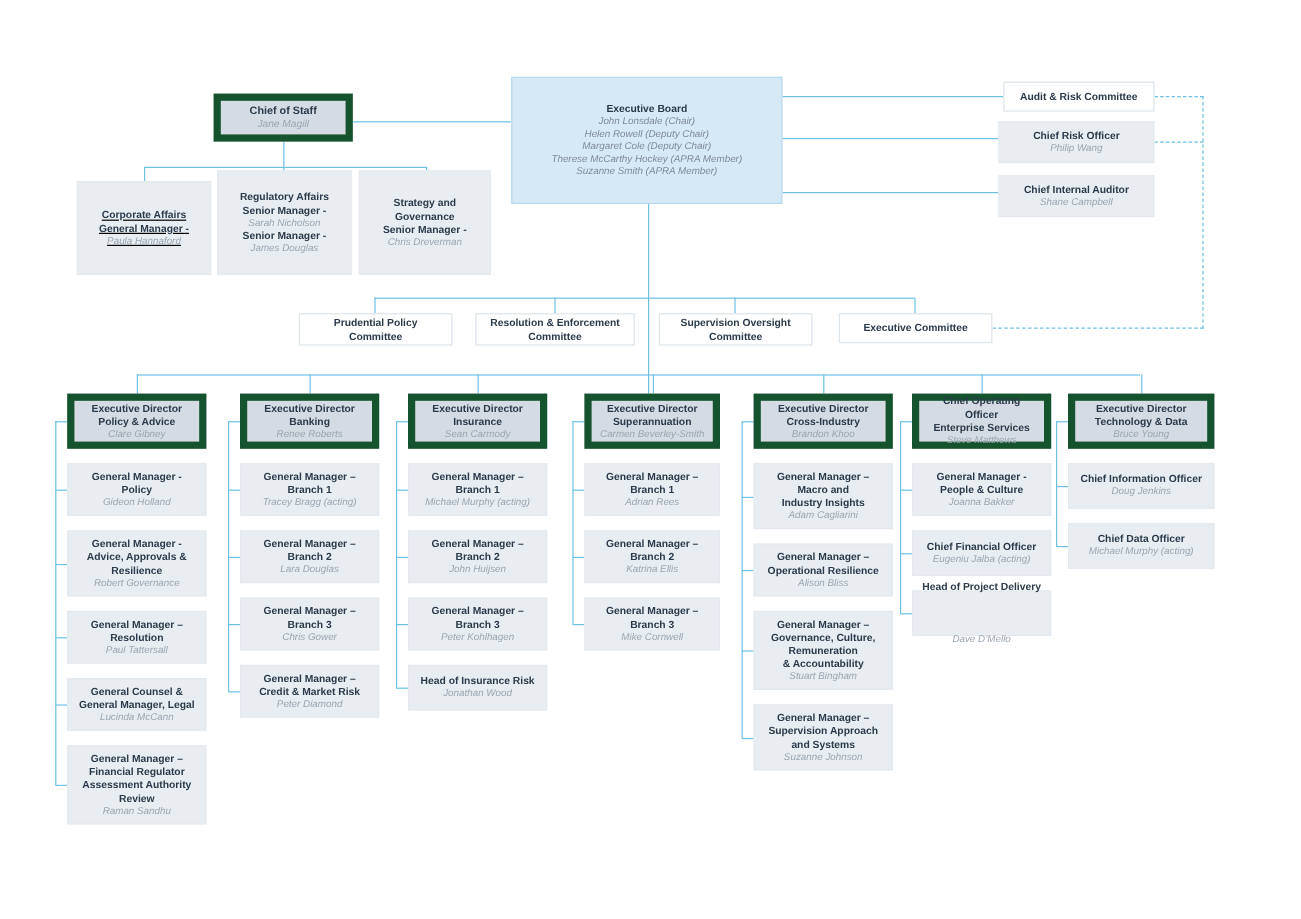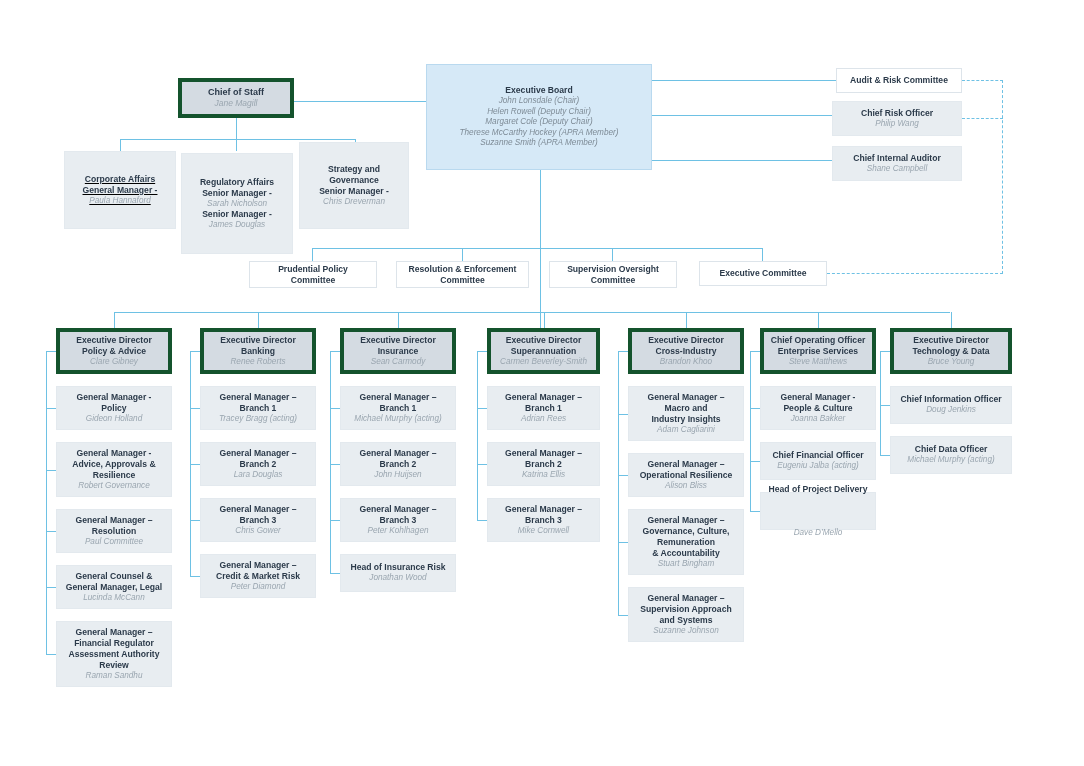--- a/index.html
+++ b/index.html
@@ -10,21 +10,21 @@
        align-items:center;justify-content:center;text-align:center;
        border:1px solid #e3e9ee;background:#e8edf1;padding:4px 5px;z-index:5;}
   .box .title{font-weight:bold;color:#2b3a4a;line-height:1.28;}
   .box .name{font-style:italic;color:#9aa6b0;line-height:1.28;}
 
   
   .v-board{background:#d6e9f7;border:1px solid #b9d9ef;}
   .v-board .title{font-size:13px;color:#2b3a4a;}
   .v-board .name{font-size:9.5px;color:#7e8b96;font-style:italic;}
 
-  .v-grey{background:#d4dbe2;border:4px solid #14532d;text-align:center;}
+  .v-grey{background:#d4dbe2;border:6px solid #14532d;text-align:center;}
   .v-light{background:#e8edf1;border:1px solid #e3e9ee;text-align:right;}
   .v-white{background:#ffffff;border:1px solid #dde4ea;}
 
   .box .title{font-size:8.6px;}
   .box .name{font-size:8.2px;}
   .v-cos .title{font-size:9px;}
   .v-cos .name{font-size:8.5px;}
 
   
   .ln{position:absolute;background:#6ec1e4;z-index:1;}
@@ -78,21 +78,21 @@
     <div class="title">Chief of Staff</div>
     <div class="name">Jane Magill</div>
   </div>
 
   <div class="box v-light" style="left:64px;top:151px;width:112px;height:78px;text-decoration:underline;">
     <div class="title">Corporate Affairs</div>
     <div class="title">General Manager -</div>
     <div class="name">Paula Hannaford</div>
   </div>
 
-  <div class="box v-light" style="left:181px;top:153px;width:112px;height:101px;">
+  <div class="box v-light" style="left:181px;top:142px;width:112px;height:87px;">
     <div class="title">Regulatory Affairs</div>
     <div class="title">Senior Manager -</div>
     <div class="name">Sarah Nicholson</div>
     <div class="title">Senior Manager -</div>
     <div class="name">James Douglas</div>
   </div>
 
   <div class="box v-light" style="left:299px;top:142px;width:110px;height:87px;">
     <div class="title">Strategy and</div>
     <div class="title">Governance</div>
@@ -144,21 +144,21 @@
       <div class="box v-light" style="left: 56px; top: 442px; width: 116px; height: 55px;">
         <div class="title">General Manager -</div>
         <div class="title">Advice, Approvals &amp;</div>
         <div class="title">Resilience</div>
         <div class="name">Robert Governance</div>
       </div>
       <div class="ln lh" style="left: 46px; top: 469.5px; width: 10px;"></div>
       <div class="box v-light" style="left: 56px; top: 509px; width: 116px; height: 44px;">
         <div class="title">General Manager –</div>
         <div class="title">Resolution</div>
-        <div class="name">Paul Committee</div>
+        <div class="name">Paul Tattersall</div>
       </div>
       <div class="ln lh" style="left: 46px; top: 531px; width: 10px;"></div>
       <div class="box v-light" style="left: 56px; top: 565px; width: 116px; height: 44px;">
         <div class="title">General Counsel &amp;</div>
         <div class="title">General Manager, Legal</div>
         <div class="name">Lucinda McCann</div>
       </div>
       <div class="ln lh" style="left: 46px; top: 587px; width: 10px;"></div>
       <div class="box v-light" style="left: 56px; top: 621px; width: 116px; height: 66px;">
         <div class="title">General Manager –</div>

